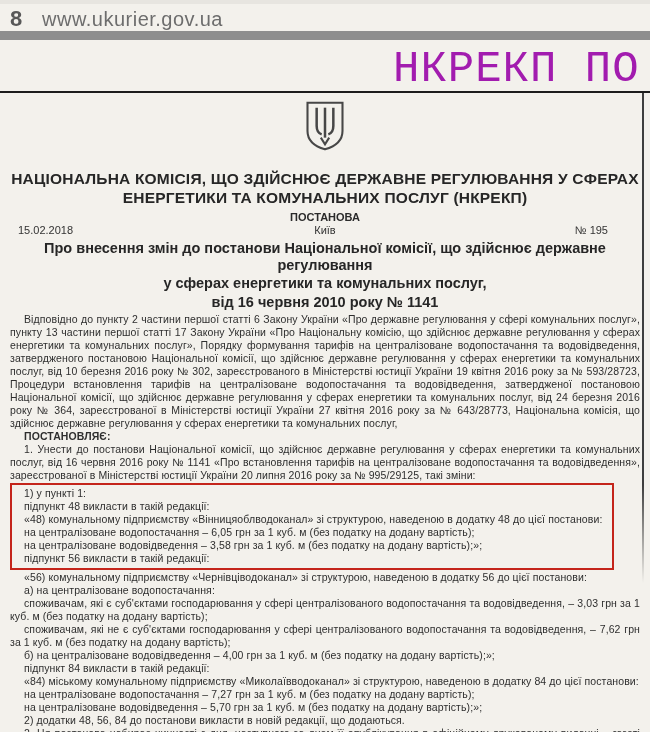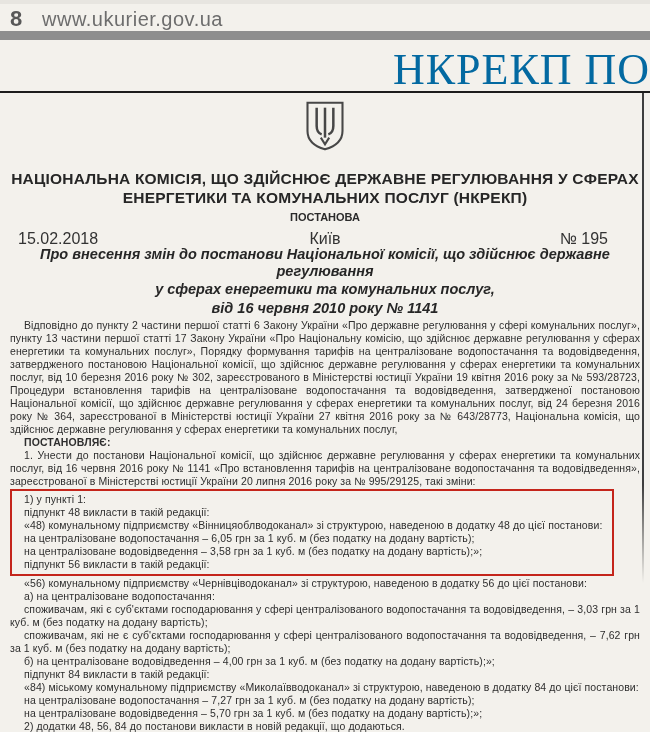--- a/index.html
+++ b/index.html
@@ -8,39 +8,39 @@
     position:relative; width:650px; height:732px; overflow:hidden;
     background:#f3f1ec; font-family:"Liberation Sans", sans-serif; color:#2f2f2f;
   }
   .top-trim { position:absolute; left:0; top:0; width:100%; height:4px; background:#e7e5e0; }
   .masthead-block { position:relative; height:94px; }
   .pg-num { position:absolute; left:10px; top:6px; font-size:22px; font-weight:bold; color:#585858; }
   .site-url { position:absolute; left:42px; top:8px; font-size:20px; color:#6d6d6d; letter-spacing:.5px; }
   .masthead-bar { position:absolute; left:0; top:31px; width:100%; height:9px; background:#8e8e8e; }
   .headline {
     position:absolute; left:393px; top:44px; white-space:nowrap;
-    font-family:Liberation Serif, serif; font-size:44px; color:#0369a1; letter-spacing:1px;
+    font-family:Liberation Mono, monospace; font-size:44px; color:#a21caf; letter-spacing:1px;
   }
   .rule { position:absolute; left:0; top:91px; width:100%; height:2px; background:#1c1c1c; }
   .scan-edge {
     position:absolute; left:642px; top:93px; width:2px; height:490px;
     background:linear-gradient(to bottom, #3e3e3e 80%, rgba(62,62,62,0));
   }
   .doc { padding:0 10px; }
   .emblem-wrap { text-align:center; margin-top:7px; height:52px; }
   .org-name {
     text-align:center; font-weight:bold; font-size:15.5px; line-height:19px;
     color:#262626; letter-spacing:.2px; margin-top:16px;
   }
   .doc-type { text-align:center; font-weight:bold; font-size:11px; margin-top:4px; color:#2b2b2b; }
-  .meta-row { position:relative; height:14px; font-size:16px; margin-top:7px; color:#333; }
+  .meta-row { position:relative; height:14px; font-size:11px; margin-top:1px; color:#333; }
   .meta-date { position:absolute; left:8px; }
   .meta-place { position:absolute; left:0; right:0; text-align:center; }
   .meta-number { position:absolute; right:32px; }
-  .doc-title { text-align:center; font-weight:bold; font-size:14.5px; line-height:16.5px; color:#262626; margin-top:2px;font-style:italic; }
+  .doc-title { text-align:center; font-weight:bold; font-size:14.5px; line-height:16.5px; color:#262626; margin-top:2px; }
   .para {
     font-size:10.5px; line-height:13px; text-align:justify; text-indent:14px;
     color:#2e2e2e; letter-spacing:.1px;
   }
   .para.bold { font-weight:bold; }
   .hl-box {
     border:2px solid #c4251b; margin:1px 26px 1px 0; padding:2px 6px 3px 6px;
   }
   .hl-box .para { text-align:left; text-indent:6px; }
 </style>

